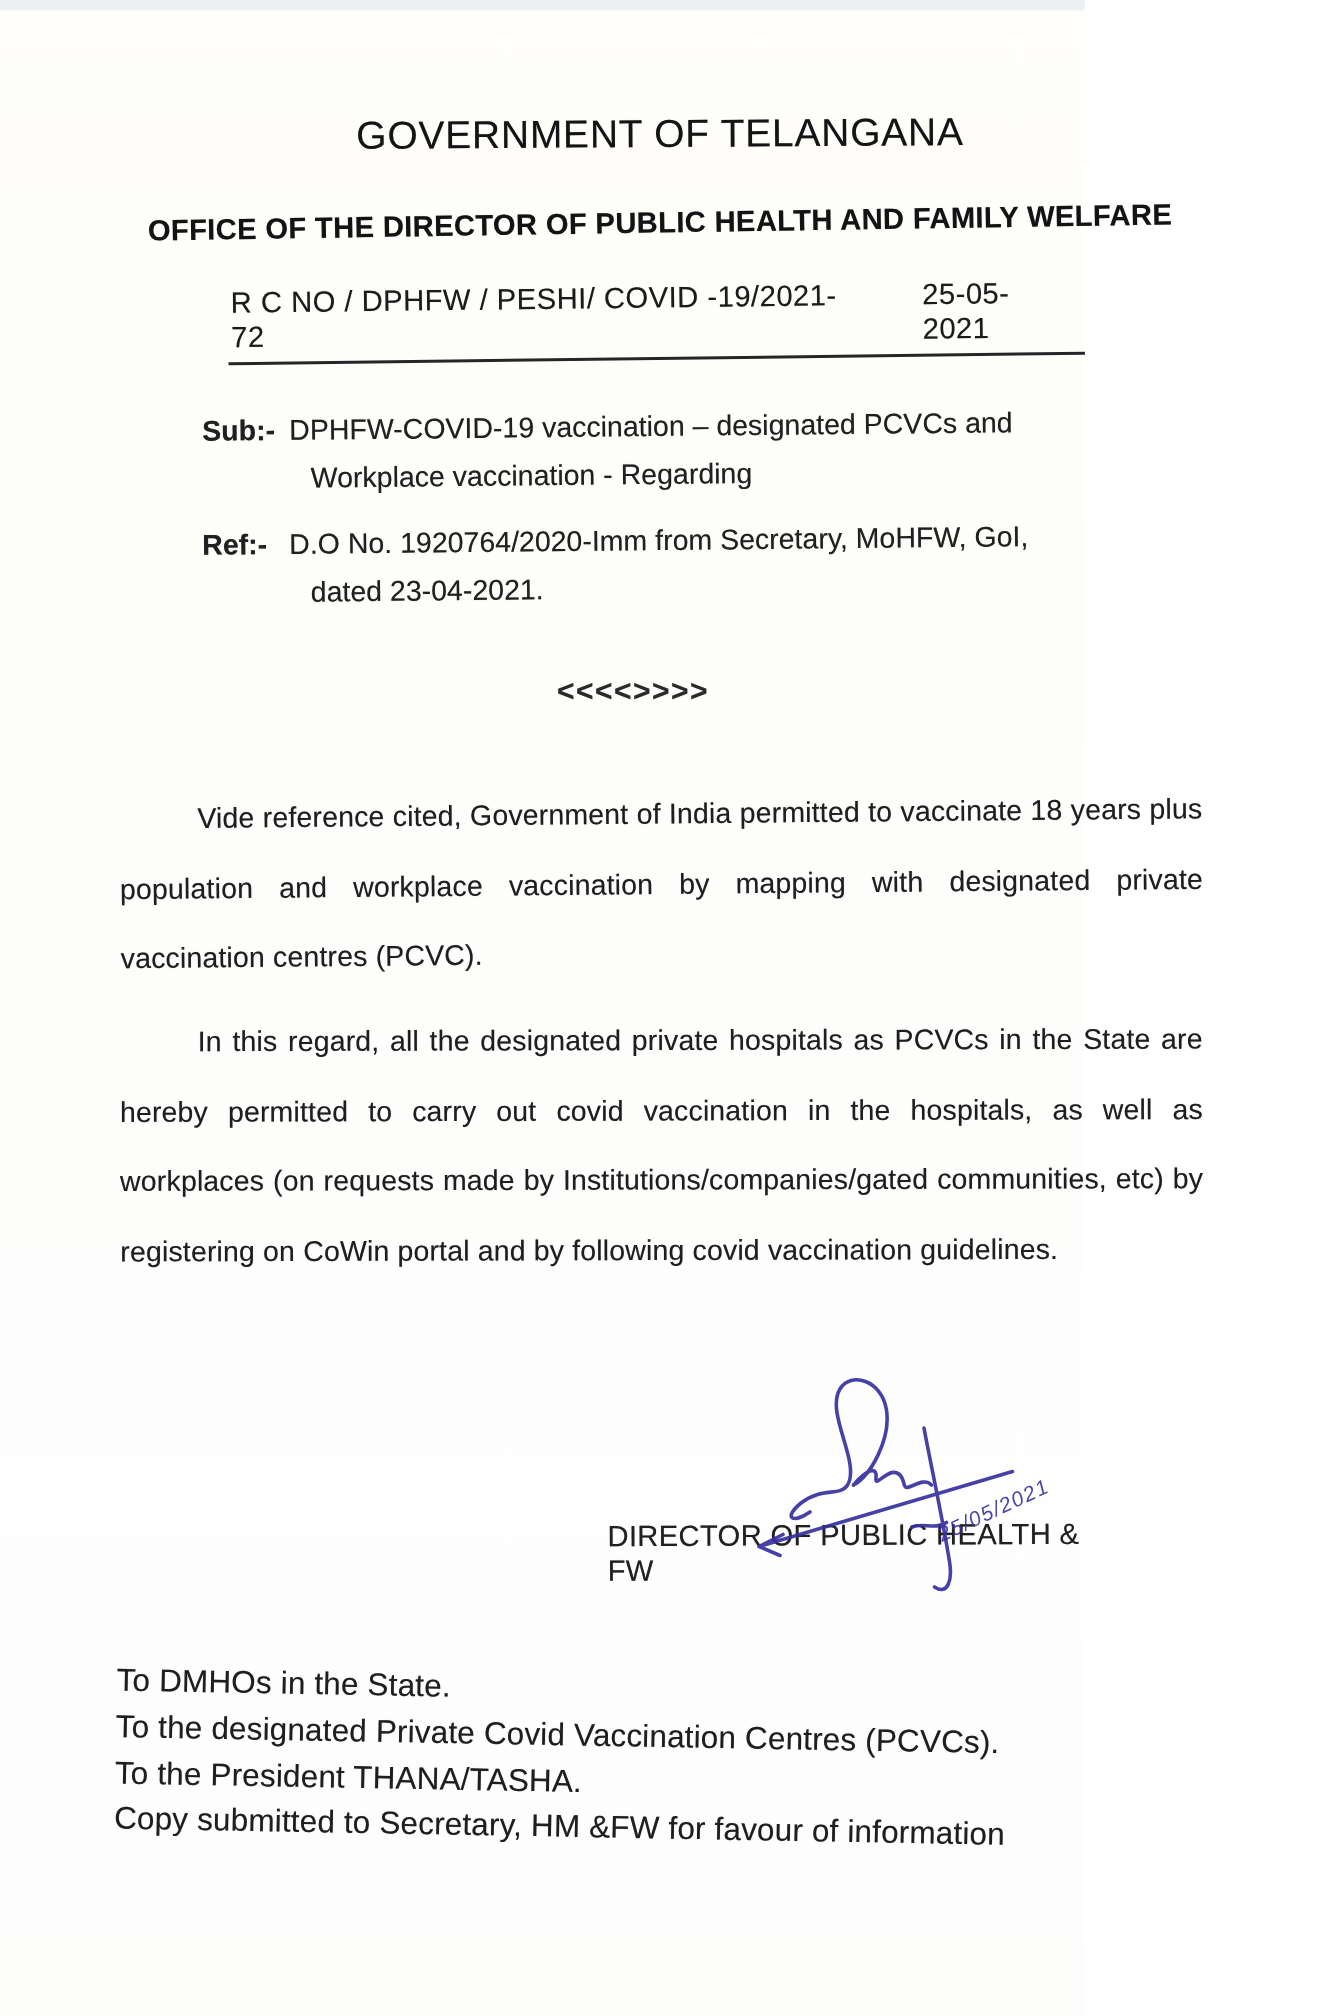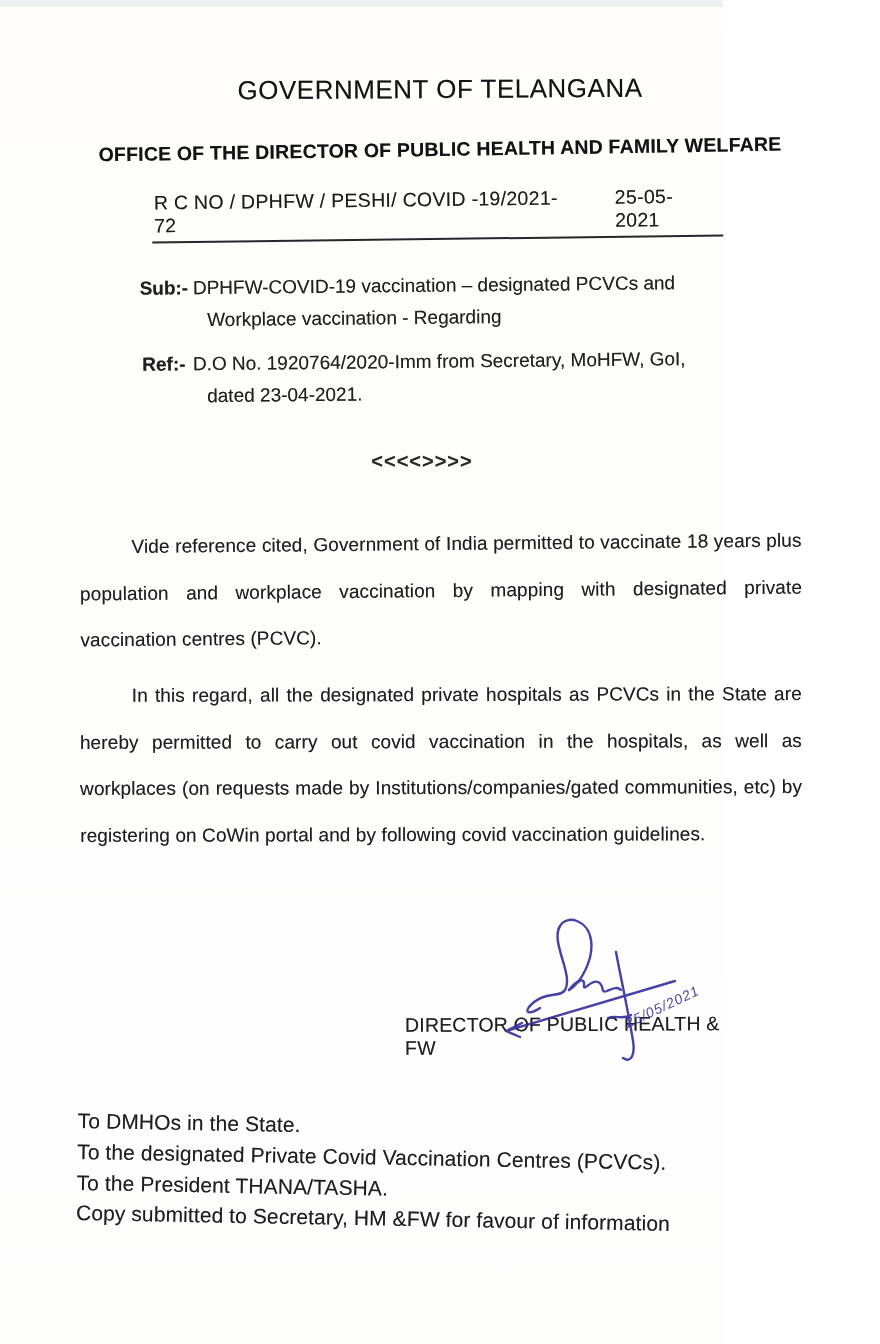--- a/index.html
+++ b/index.html
@@ -45,21 +45,21 @@
     transform: rotate(-0.7deg);
     color: #1b1b1d;
   }
   .subref {
     position: absolute; left: 135px;
     display: grid; grid-template-columns: 58px auto;
     font-size: 19px; line-height: 32px;
     color: #202022;
     transform: rotate(-0.6deg);
   }
-  .subref .lbl { font-weight: 700; text-align: center; }
+  .subref .lbl { font-weight: 700; }
   .subref .wrap2 { padding-left: 14px; }
   .sub-block { top: 270px; }
   .ref-block { top: 346px; }
 
   .sep {
     position: absolute; top: 450px; left: -18px; width: 880px;
     text-align: center;
     font-size: 20px; font-weight: 700; letter-spacing: 1px;
     color: #2a2a2c;
   }

